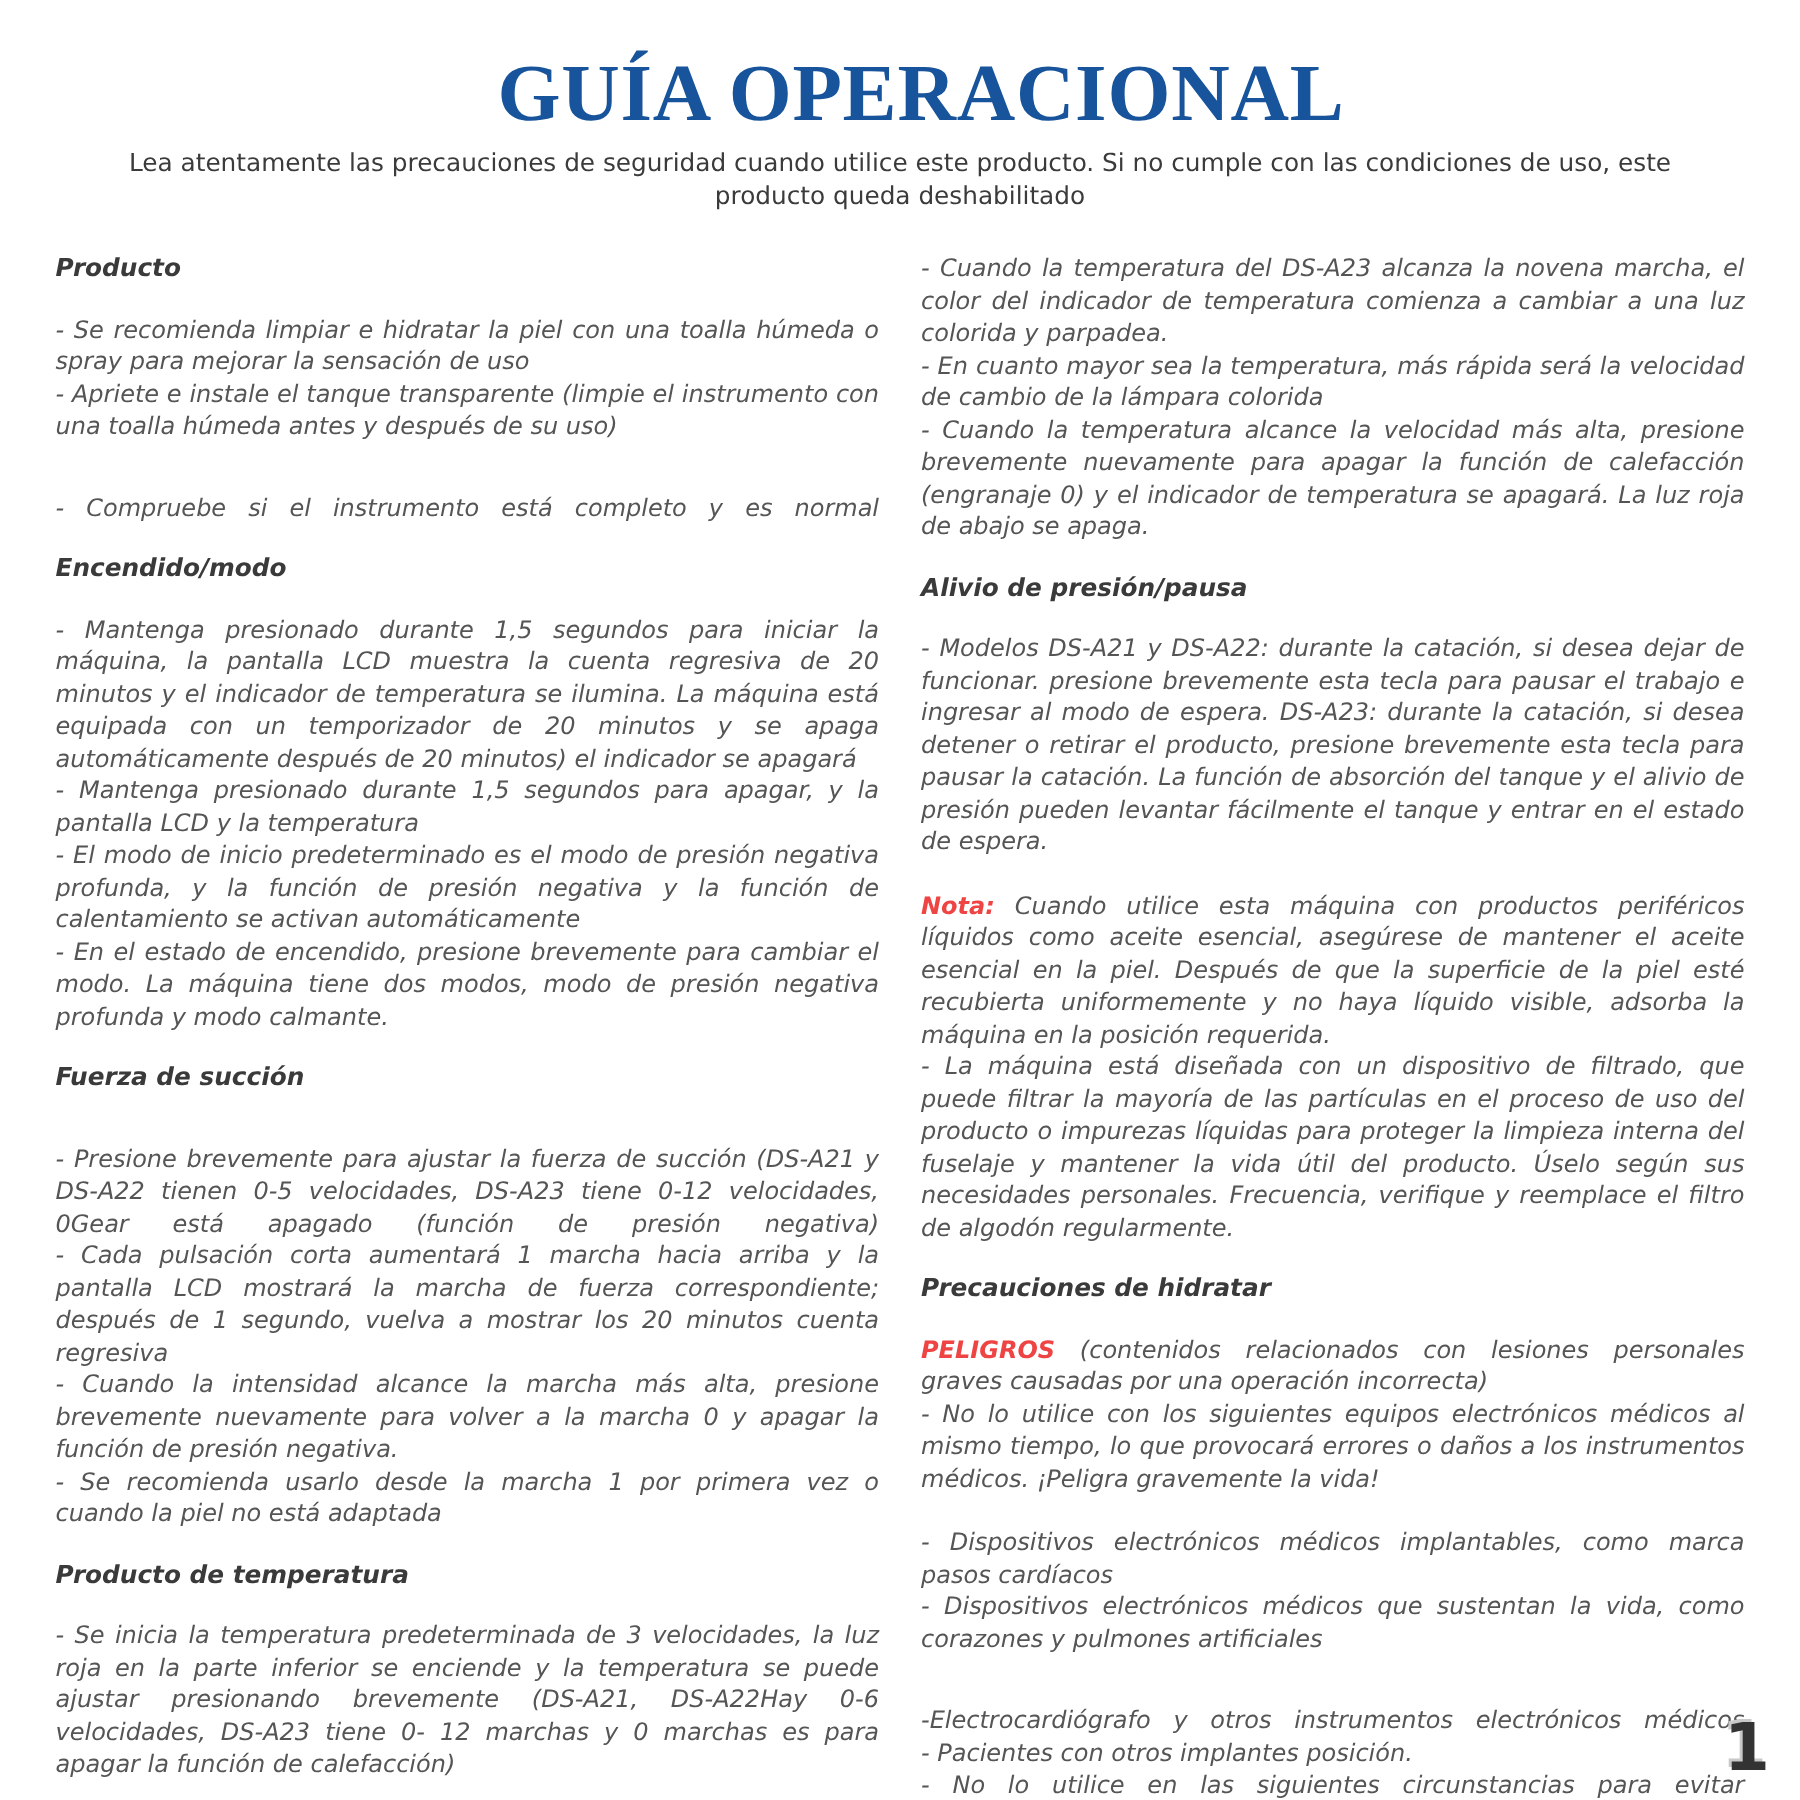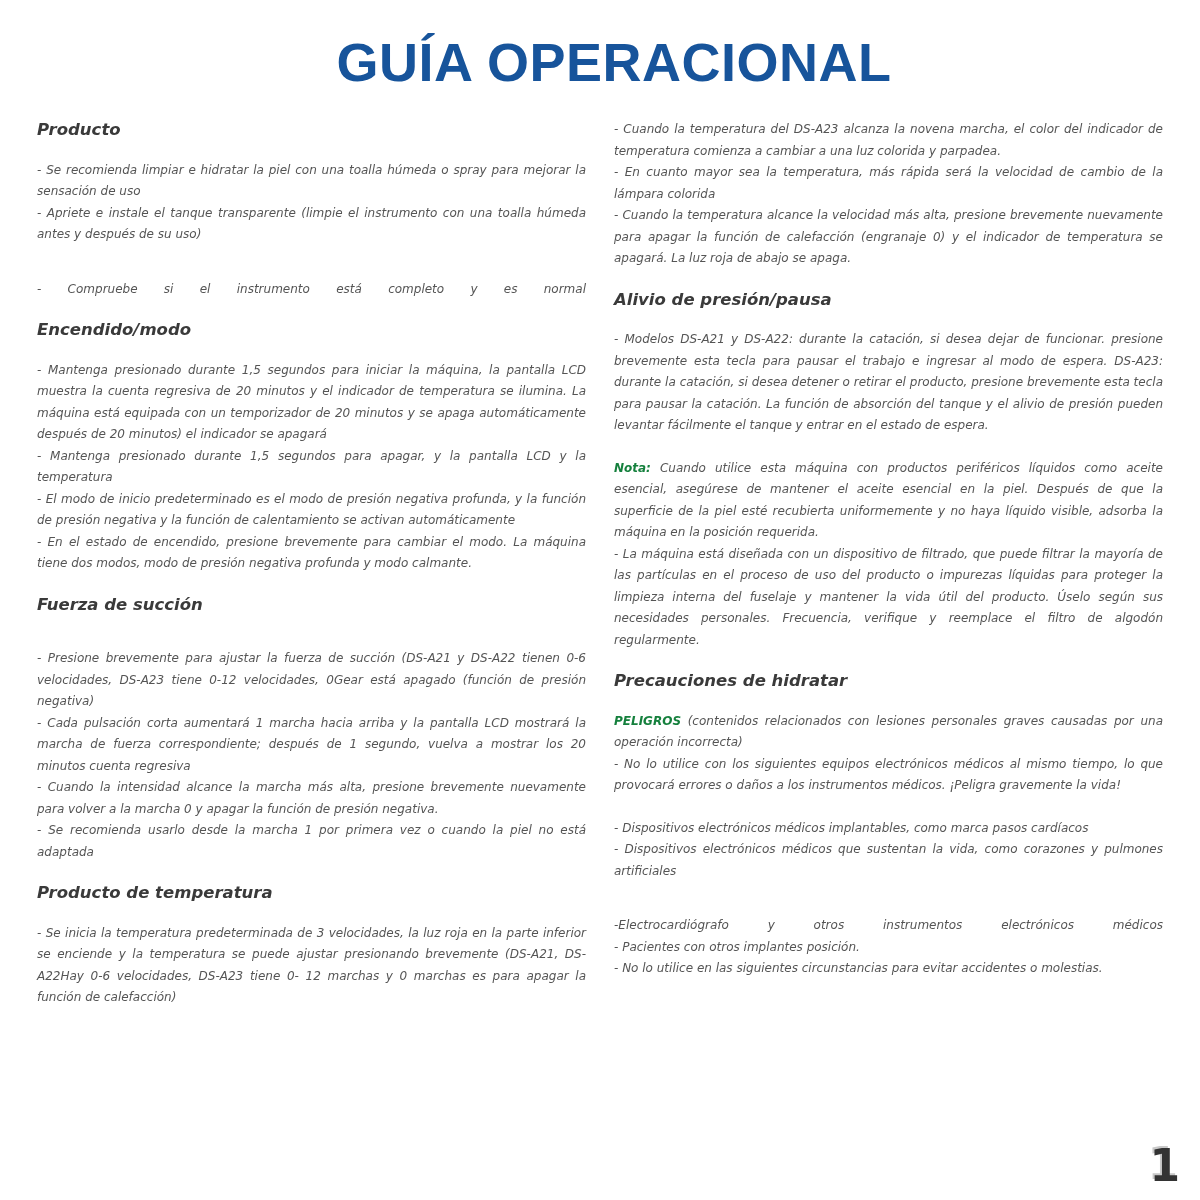--- a/index.html
+++ b/index.html
@@ -17,21 +17,21 @@
     height: 1200px;
     background: #ffffff;
   }
   
   .doc-header {
     text-align: center;
     padding-top: 32px;
   }
   .doc-title {
     margin: 0;
-    font-family: Liberation Sans, sans-serif;
+    font-family: Liberation Serif, serif;
     font-size: 54px;
     line-height: 60px;
     font-weight: bold;
     letter-spacing: 0.5px;
     color: #17549b;
     padding-left: 28px;
   }
   .doc-subtitle {
     width: 1070px;
     margin: 6px auto 0;
@@ -53,70 +53,71 @@
   }
   .sec-heading {
     font-size: 16.5px;
     line-height: 21.5px;
     font-weight: bold;
     color: #3a3a3a;
     margin: 19px 0 19px 0;
   }
   .sec-heading.first { margin-top: 0; }
   .para {
-    font-size: 12px;
+    font-size: 16px;
     line-height: 21.5px;
     color: #555555;
     text-align: justify;
     margin: 0;
   }
   .para.jl { text-align-last: justify; margin-top: 33px; }
   .para.gap-above { margin-top: 21px; }
   .para strong, .bold-lead {
     font-weight: bold;
-    color: #15803d;
+    color: #ef4444;
   }
   
   .page-number {
     position: absolute;
     right: 20px;
     bottom: 12px;
     font-size: 44px;
     font-weight: bold;
     color: #333333;
     text-shadow: -2px -2px 0 #c9c9c9;
     line-height: 1;
   }
 </style>
 </head>
 <body>
 
 <div class="page">
 
   <div class="doc-header">
     <h1 class="doc-title">GUÍA OPERACIONAL</h1>
+    <div class="doc-subtitle">Lea atentamente las precauciones de seguridad cuando utilice este producto. Si no cumple con las condiciones de uso, este producto queda deshabilitado</div>
   </div>
 
   <div class="columns">
 
     <div class="col">
 
       <div class="sec-heading first">Producto</div>
       <p class="para">- Se recomienda limpiar e hidratar la piel con una toalla húmeda o spray para mejorar la sensación de uso</p>
       <p class="para">- Apriete e instale el tanque transparente (limpie el instrumento con una toalla húmeda antes y después de su uso)</p>
       <p class="para jl">- Compruebe si el instrumento está completo y es normal</p>
 
       <div class="sec-heading">Encendido/modo</div>
       <p class="para">- Mantenga presionado durante 1,5 segundos para iniciar la máquina, la pantalla LCD muestra la cuenta regresiva de 20 minutos y el indicador de temperatura se ilumina. La máquina está equipada con un temporizador de 20 minutos y se apaga automáticamente después de 20 minutos) el indicador se apagará</p>
       <p class="para">- Mantenga presionado durante 1,5 segundos para apagar, y la pantalla LCD y la temperatura</p>
       <p class="para">- El modo de inicio predeterminado es el modo de presión negativa profunda, y la función de presión negativa y la función de calentamiento se activan automáticamente</p>
       <p class="para">- En el estado de encendido, presione brevemente para cambiar el modo. La máquina tiene dos modos, modo de presión negativa profunda y modo calmante.</p>
 
       <div class="sec-heading">Fuerza de succión</div>
-      <p class="para jl">- Presione brevemente para ajustar la fuerza de succión (DS-A21 y DS-A22 tienen 0-6 velocidades, DS-A23 tiene 0-12 velocidades, 0Gear está apagado (función de presión negativa)</p>
+      <p class="para jl">- Presione brevemente para ajustar la fuerza de succión (DS-A21 y DS-A22 tienen 0-5 velocidades, DS-A23 tiene 0-12 velocidades, 0Gear está apagado (función de presión negativa)</p>
       <p class="para">- Cada pulsación corta aumentará 1 marcha hacia arriba y la pantalla LCD mostrará la marcha de fuerza correspondiente; después de 1 segundo, vuelva a mostrar los 20 minutos cuenta regresiva</p>
       <p class="para">- Cuando la intensidad alcance la marcha más alta, presione brevemente nuevamente para volver a la marcha 0 y apagar la función de presión negativa.</p>
       <p class="para">- Se recomienda usarlo desde la marcha 1 por primera vez o cuando la piel no está adaptada</p>
 
       <div class="sec-heading">Producto de temperatura</div>
       <p class="para">- Se inicia la temperatura predeterminada de 3 velocidades, la luz roja en la parte inferior se enciende y la temperatura se puede ajustar presionando brevemente (DS-A21, DS-A22Hay 0-6 velocidades, DS-A23 tiene 0- 12 marchas y 0 marchas es para apagar la función de calefacción)</p>
 
     </div>
 
     <div class="col">

